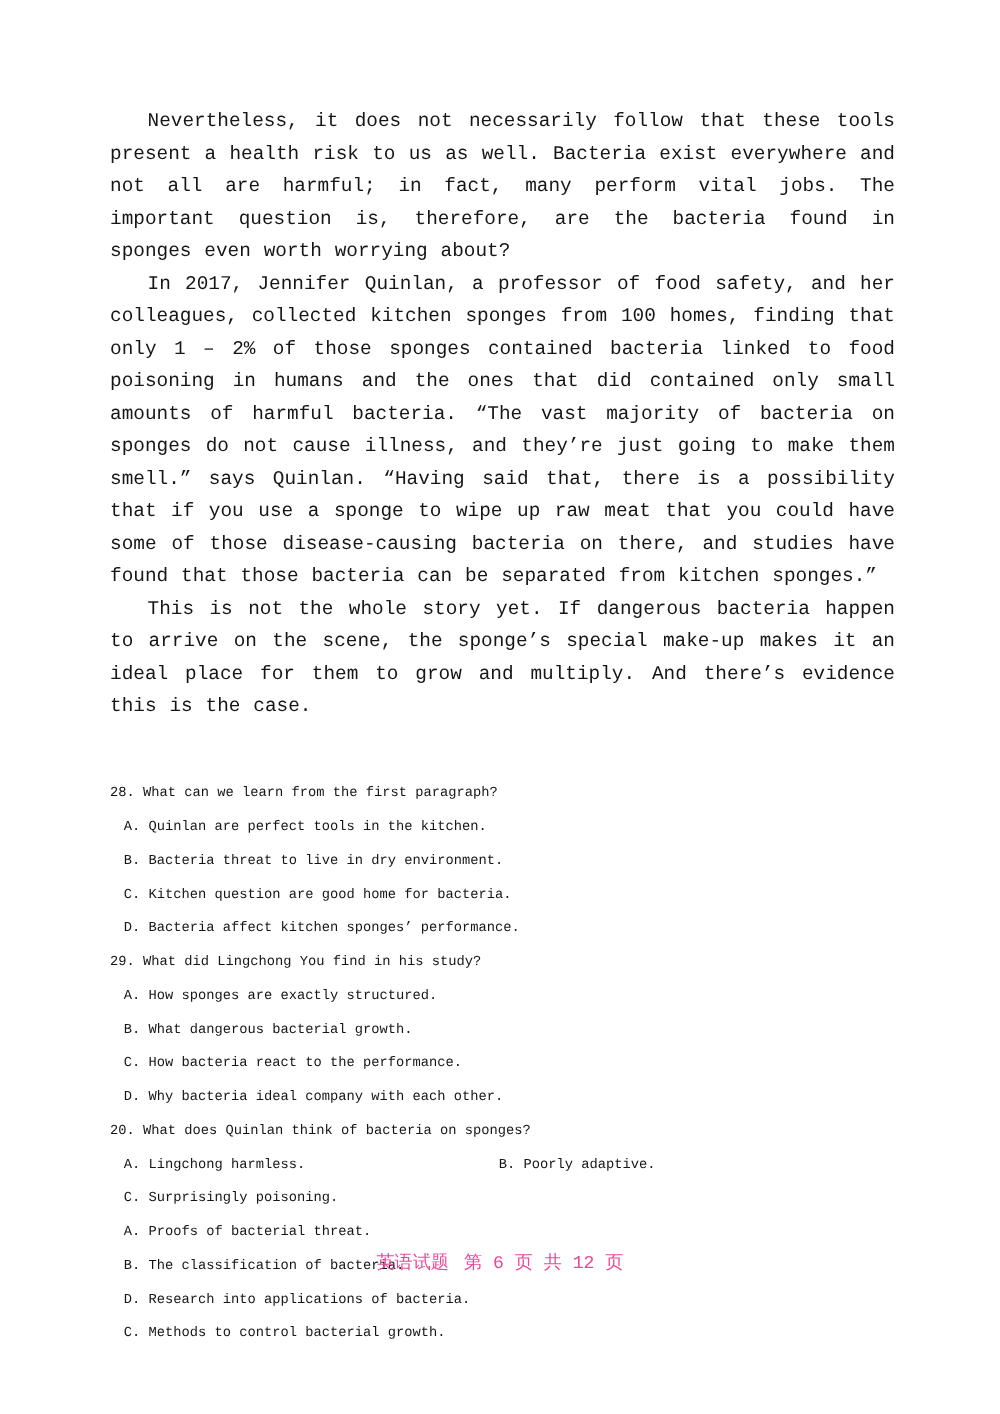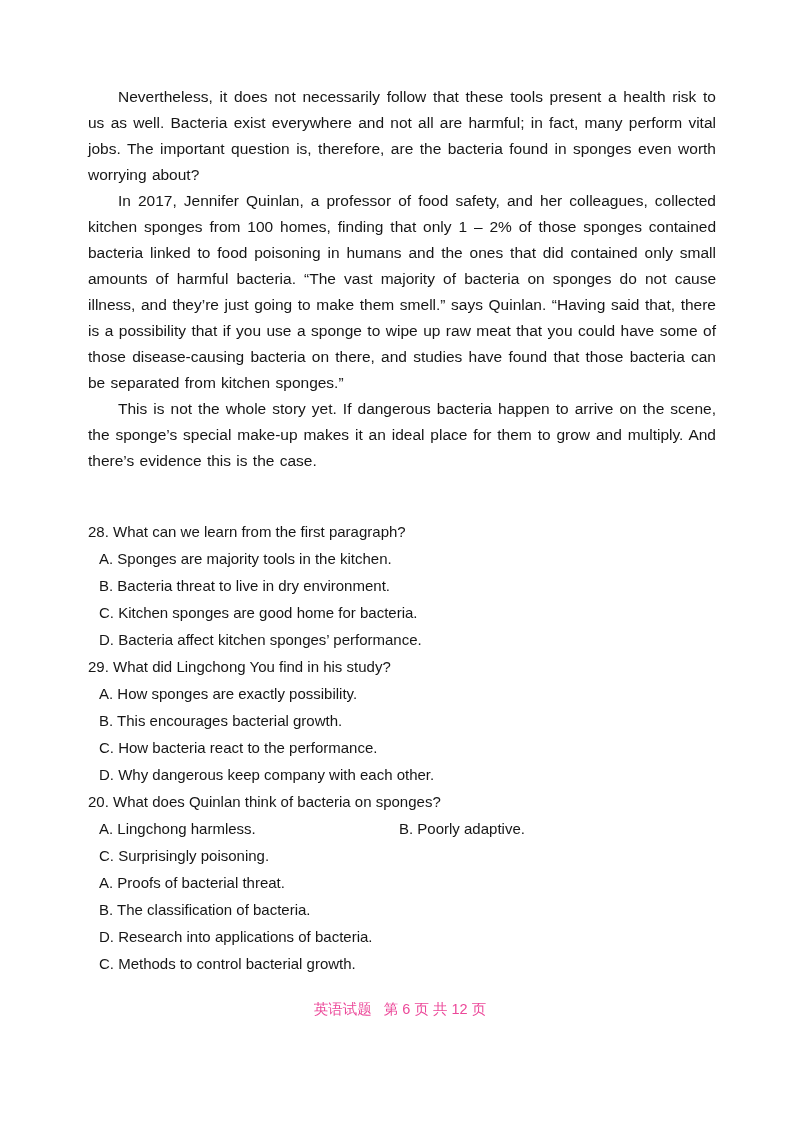--- a/index.html
+++ b/index.html
@@ -6,40 +6,40 @@
     margin: 0;
     padding: 0;
     background: #ffffff;
   }
   .page {
     position: relative;
     width: 800px;
     height: 1131px;
     background: #ffffff;
     color: #161616;
-    font-family: Liberation Sans, sans-serif;
+    font-family: Liberation Mono, monospace;
     overflow: hidden;
   }
   .content {
     position: absolute;
     left: 88px;
     top: 84px;
     width: 628px;
   }
   .passage p {
     margin: 0;
     font-size: 15.5px;
     line-height: 26px;
     text-align: justify;
     text-indent: 30px;
     word-spacing: 1px;
   }
   .questions {
     margin-top: 44px;
-    font-size: 15px;
+    font-size: 11px;
     line-height: 27px;
   }
   .q-stem {
     margin: 0;
   }
   .q-option {
     margin: 0;
     padding-left: 11px;
   }
   .q-options-grid {
@@ -71,32 +71,32 @@
     <div class="passage">
       <p>Nevertheless, it does not necessarily follow that these tools present a health risk to us as well. Bacteria exist everywhere and not all are harmful; in fact, many perform vital jobs. The important question is, therefore, are the bacteria found in sponges even worth worrying about?</p>
       <p>In 2017, Jennifer Quinlan, a professor of food safety, and her colleagues, collected kitchen sponges from 100 homes, finding that only 1 – 2% of those sponges contained bacteria linked to food poisoning in humans and the ones that did contained only small amounts of harmful bacteria. “The vast majority of bacteria on sponges do not cause illness, and they’re just going to make them smell.” says Quinlan. “Having said that, there is a possibility that if you use a sponge to wipe up raw meat that you could have some of those disease-causing bacteria on there, and studies have found that those bacteria can be separated from kitchen sponges.”</p>
       <p>This is not the whole story yet. If dangerous bacteria happen to arrive on the scene, the sponge’s special make-up makes it an ideal place for them to grow and multiply. And there’s evidence this is the case.</p>
     </div>
 
     <div class="questions">
 
       <div class="question">
         <p class="q-stem">28. What can we learn from the first paragraph?</p>
-        <p class="q-option">A. Sponges are majority tools in the kitchen.</p>
+        <p class="q-option">A. Quinlan are perfect tools in the kitchen.</p>
         <p class="q-option">B. Bacteria threat to live in dry environment.</p>
-        <p class="q-option">C. Kitchen sponges are good home for bacteria.</p>
+        <p class="q-option">C. Kitchen question are good home for bacteria.</p>
         <p class="q-option">D. Bacteria affect kitchen sponges’ performance.</p>
       </div>
 
       <div class="question">
         <p class="q-stem">29. What did Lingchong You find in his study?</p>
-        <p class="q-option">A. How sponges are exactly possibility.</p>
-        <p class="q-option">B. This encourages bacterial growth.</p>
+        <p class="q-option">A. How sponges are exactly structured.</p>
+        <p class="q-option">B. What dangerous bacterial growth.</p>
         <p class="q-option">C. How bacteria react to the performance.</p>
-        <p class="q-option">D. Why dangerous keep company with each other.</p>
+        <p class="q-option">D. Why bacteria ideal company with each other.</p>
       </div>
 
       <div class="question">
         <p class="q-stem">20. What does Quinlan think of bacteria on sponges?</p>
         <div class="q-options-grid">
           <p class="q-option">A. Lingchong harmless.</p>
           <p class="q-option">B. Poorly adaptive.</p>
           <p class="q-option">C. Surprisingly poisoning.</p>
         </div>
       </div>

